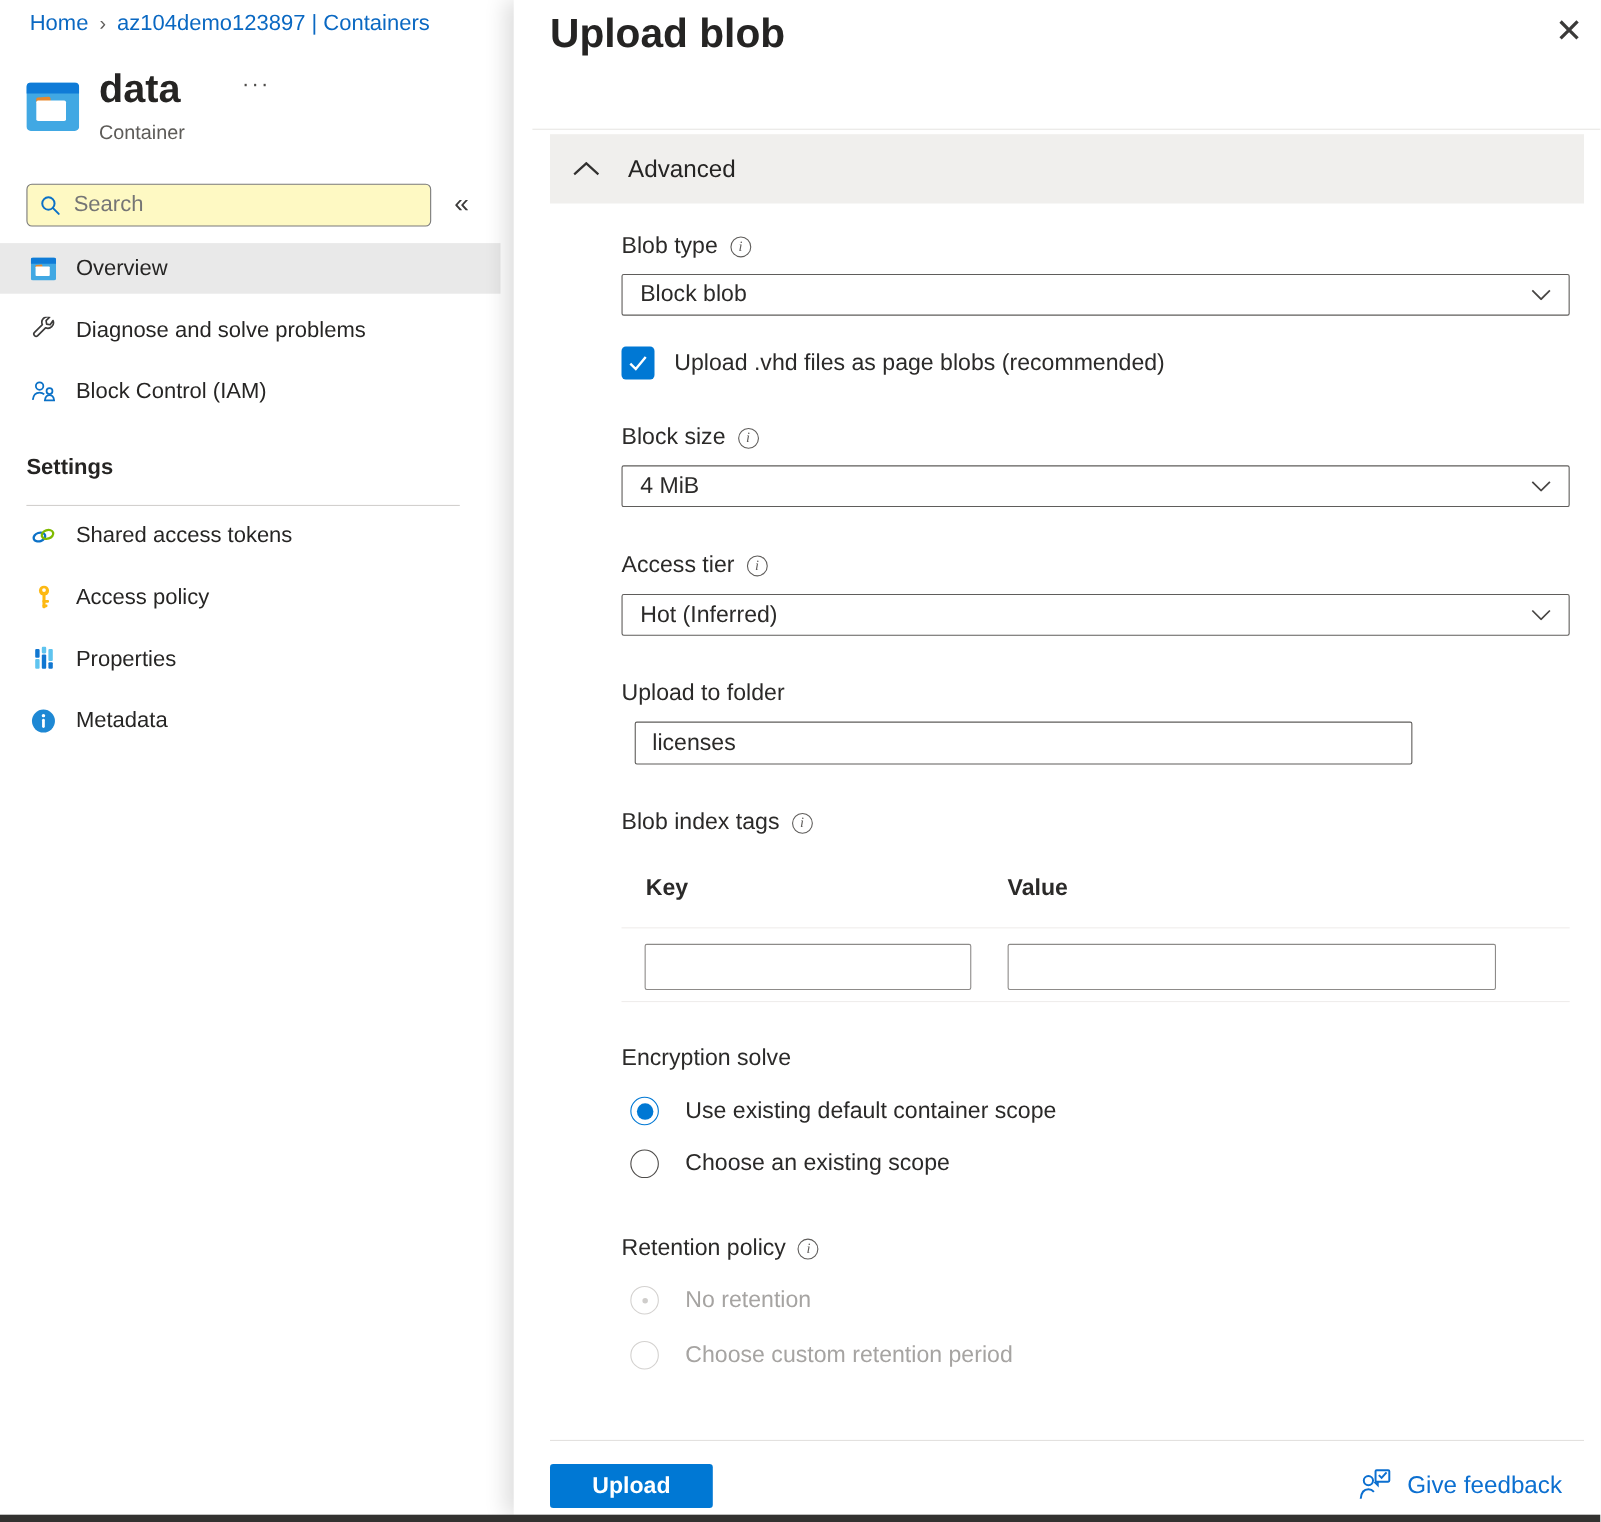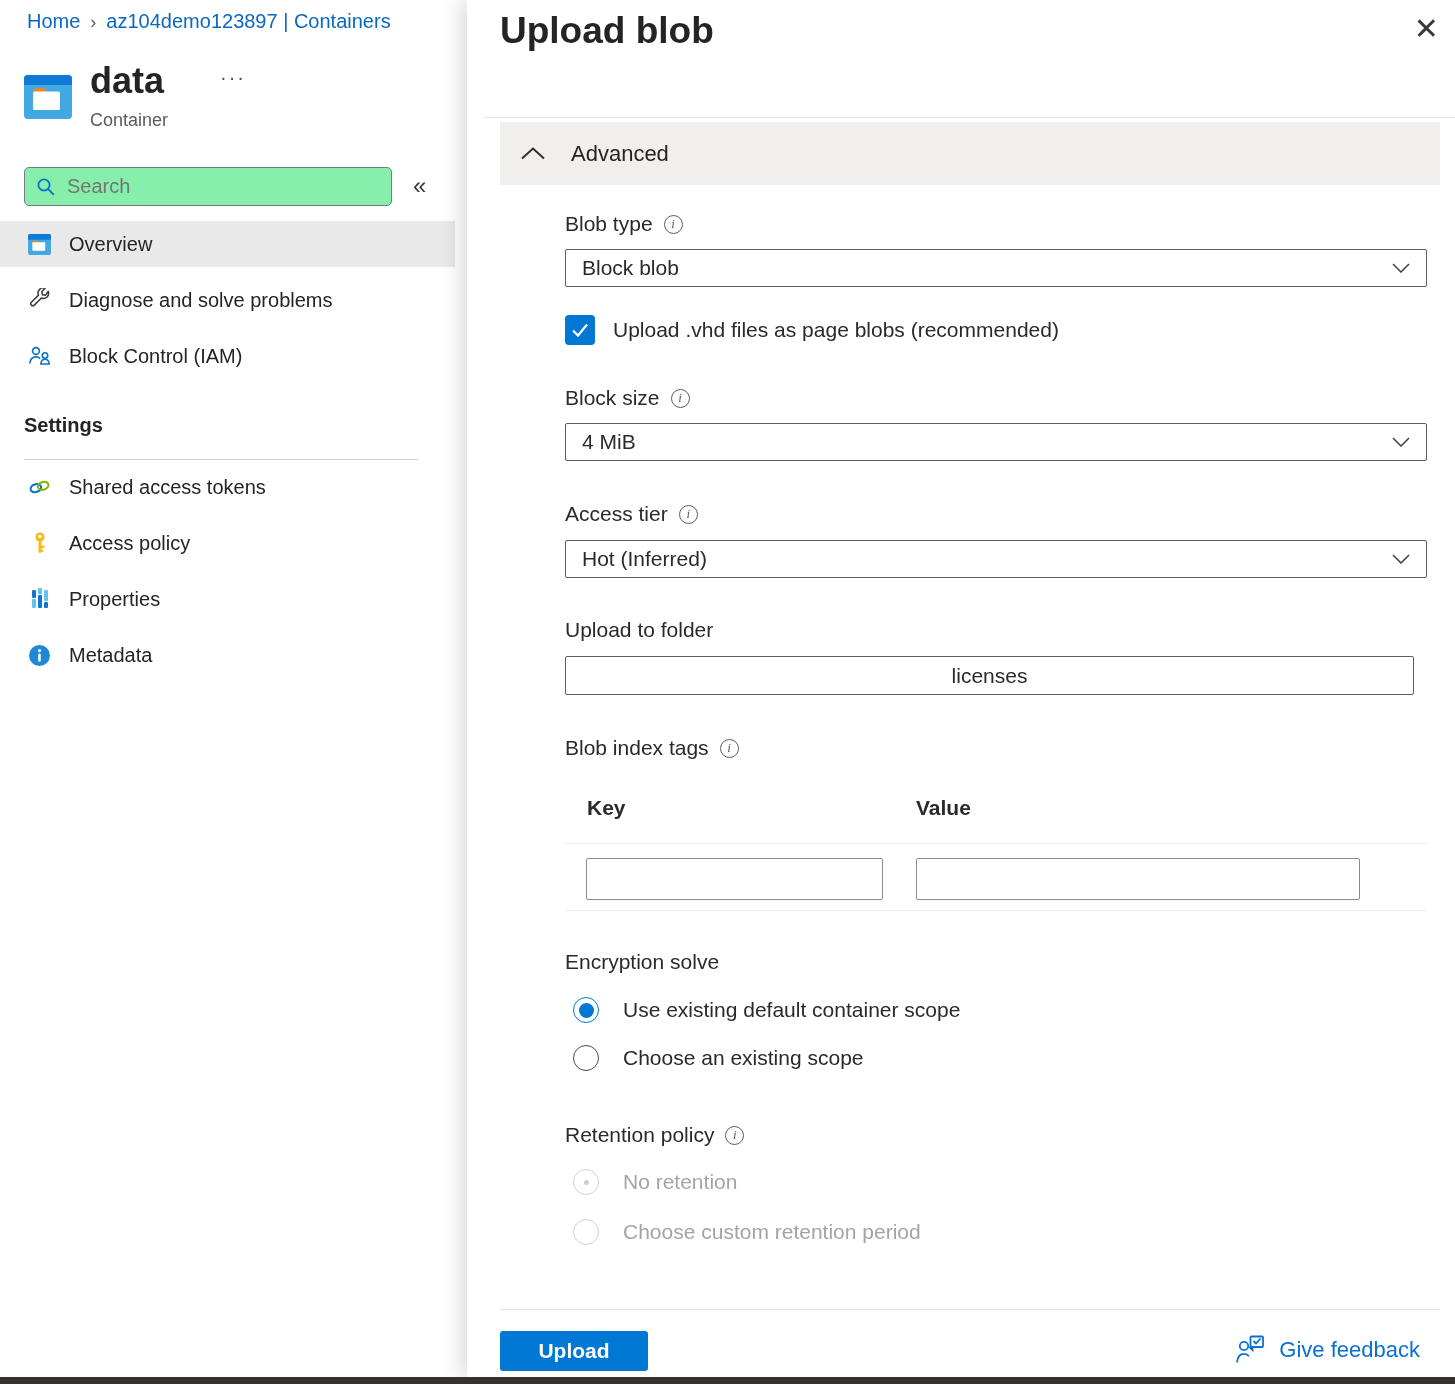--- a/index.html
+++ b/index.html
@@ -11,21 +11,21 @@
   
   .sidebar { position:absolute; left:0; top:0; width:467px; height:1377px; background:#fff; overflow:hidden; }
   .breadcrumb { position:absolute; left:27px; top:10px; font-size:20px; white-space:nowrap; }
   .breadcrumb a { color:#0a68c2; text-decoration:none; cursor:pointer; }
   .breadcrumb .sep { color:#605e5c; margin:0 10px; font-size:18px; }
   .container-head { position:absolute; left:24px; top:60px; }
   .container-head .big-icon { position:absolute; left:0; top:15px; width:48px; height:44px; }
   .container-head .title { position:absolute; left:66px; top:0; font-size:36px; font-weight:700; color:#252423; }
   .container-head .more { position:absolute; left:196px; top:6px; font-size:20px; color:#4f4d4b; letter-spacing:2px; cursor:pointer; }
   .container-head .subtitle { position:absolute; left:66px; top:50px; font-size:18px; color:#5d5b58; white-space:nowrap; }
-  .searchbox { position:absolute; left:24px; top:167px; width:368px; height:39px; border:1px solid #7a7a7a; border-radius:5px; display:flex; align-items:center; padding:0 10px; background:#86efac; }
+  .searchbox { position:absolute; left:24px; top:167px; width:368px; height:39px; border:1px solid #7a7a7a; border-radius:5px; display:flex; align-items:center; padding:0 10px; background:#fef9c3; }
   .searchbox input { border:none; outline:none; font-size:20px; color:#3b3a39; margin-left:10px; width:290px; font-family:inherit; background:transparent; }
   .collapse-glyph { position:absolute; left:413px; top:172px; font-size:24px; color:#3b3a39; cursor:pointer; }
   .nav { position:absolute; left:0; top:221px; width:467px; }
   .nav-item { height:46px; display:flex; align-items:center; padding-left:27px; margin-bottom:10px; cursor:pointer; }
   .nav-item.selected { background:#e9e9e9; width:455px; }
   .nav-item .icn { width:25px; height:24px; display:flex; align-items:center; justify-content:center; flex:none; }
   .nav-item .lbl { margin-left:17px; font-size:20px; color:#262524; white-space:nowrap; }
   .settings-head { position:absolute; left:24px; top:414px; font-size:20px; font-weight:700; color:#252423; }
   .settings-divider { position:absolute; left:24px; top:459px; width:394px; border-top:1px solid #d2d0ce; }
   .nav2 { position:absolute; left:0; top:464px; width:436px; }
@@ -37,22 +37,22 @@
   .panel-hairline { position:absolute; left:17px; right:0; top:117px; border-top:1px solid #e8e6e4; }
   .advanced-bar { position:absolute; left:33px; right:15px; top:122px; height:63px; background:#f0efed; display:flex; align-items:center; cursor:pointer; }
   .advanced-bar .chev { margin-left:20px; display:flex; }
   .advanced-bar .lbl { margin-left:25px; font-size:22px; color:#252423; }
   .form { position:absolute; left:98px; top:0; width:862px; }
   .f-label { position:absolute; display:flex; align-items:center; font-size:21px; color:#2b2a29; }
   .tip { display:inline-flex; width:19px; height:19px; border:1px solid #5f5d5b; border-radius:50%; color:#5f5d5b;
          font-size:13px; align-items:center; justify-content:center; margin-left:11px; font-family:"Liberation Serif", serif; font-style:italic; cursor:pointer; }
   .select { position:absolute; left:0; width:862px; height:38px; border:1px solid #5f5d5b; border-radius:2px;
             display:flex; align-items:center; justify-content:space-between; padding:0 16px; font-size:21px; color:#2b2a29; cursor:pointer; background:#fff; }
-  .textinput { position:absolute; left:0; width:849px; height:39px; border:1px solid #5f5d5b; border-radius:2px;
-               font-size:21px; color:#2b2a29; padding:0 15px; font-family:inherit; outline:none;text-align:center; }
+  .textinput { position:absolute; left:12px; width:707px; height:39px; border:1px solid #5f5d5b; border-radius:2px;
+               font-size:21px; color:#2b2a29; padding:0 15px; font-family:inherit; outline:none; }
   .check-row { position:absolute; display:flex; align-items:center; }
   .checkbox { width:30px; height:30px; background:#0078d4; border-radius:4px; display:flex; align-items:center; justify-content:center; cursor:pointer; flex:none; }
   .check-row .lbl { margin-left:18px; font-size:21px; color:#2b2a29; }
   .kv-head { position:absolute; font-size:21px; font-weight:700; color:#2b2a29; }
   .kv-divider { position:absolute; left:0; width:862px; border-top:1px solid #efedec; }
   .kv-input { position:absolute; height:42px; border:1px solid #8d8b89; border-radius:2px; font-size:20px; padding:0 12px; font-family:inherit; outline:none; }
   .radio-row { position:absolute; display:flex; align-items:center; cursor:pointer; }
   .radio { width:26px; height:26px; border-radius:50%; border:1px solid #4e4c4a; background:#fff; display:flex; align-items:center; justify-content:center; flex:none; }
   .radio.sel { border-color:#0078d4; }
   .radio.sel .dot { width:15px; height:15px; border-radius:50%; background:#0078d4; }

